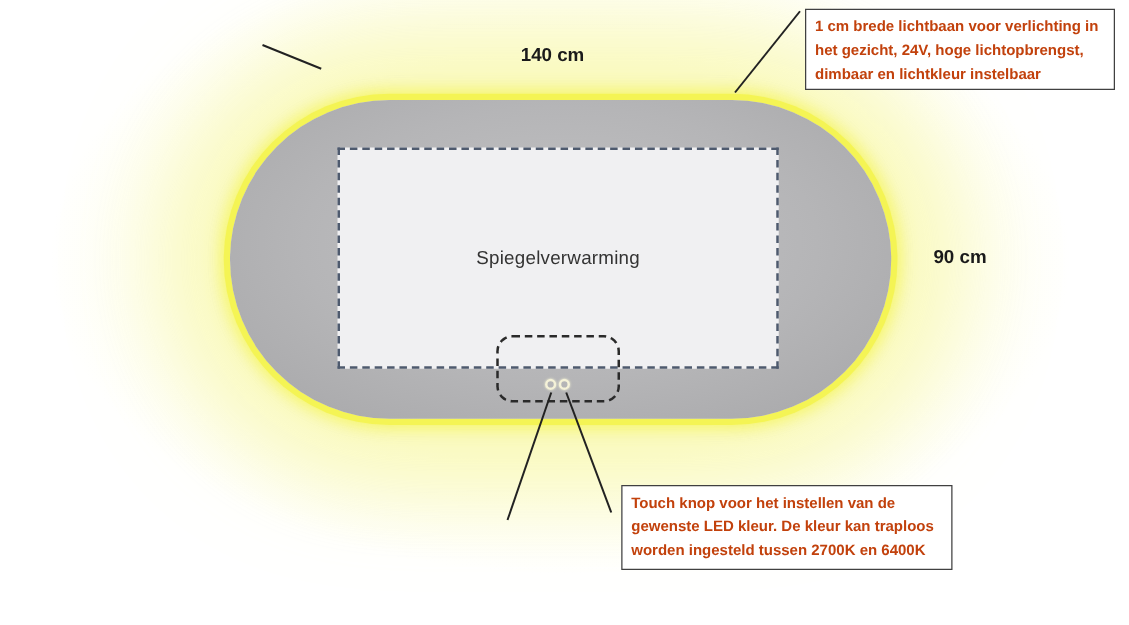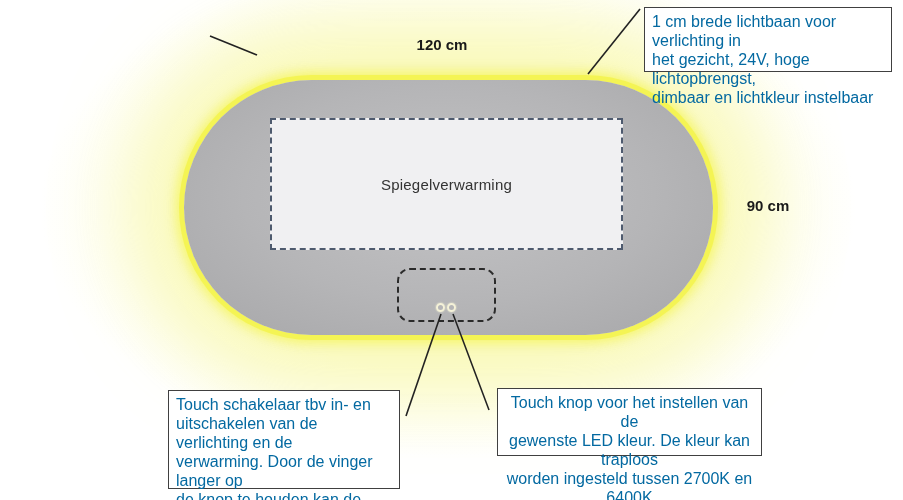--- a/index.html
+++ b/index.html
@@ -16,21 +16,21 @@
   }
   .mirror{
     position:absolute;left:184px;top:80px;width:529px;height:255px;border-radius:128px;
     background:radial-gradient(ellipse at 50% 45%, #c3c3c5 0%, #b5b5b7 55%, #a6a6a8 100%);
     box-shadow:
       0 0 0 5px #f4f454,
       0 0 12px 8px rgba(244,244,92,0.85),
       0 0 70px 55px rgba(248,248,172,0.70);
   }
   .heater{
-    position:absolute;left:270px;top:118px;width:353px;height:132px;box-sizing:border-box;
+    position:absolute;left:270px;top:118px;width:353px;height:177px;box-sizing:border-box;
     background:#f0f0f2;border:2px dashed #4e5a6e;
     display:flex;align-items:center;justify-content:center;
   }
   .heater-label{font-size:15px;color:#333;letter-spacing:.2px;}
   .touch-zone{
     position:absolute;left:397px;top:268px;width:99px;height:54px;box-sizing:border-box;
     border:2px dashed #2a2a2a;border-radius:13px;background:transparent;
   }
   .touch-dot{
     position:absolute;width:9px;height:9px;box-sizing:border-box;border-radius:50%;
@@ -42,26 +42,26 @@
   .dim-label{
     position:absolute;font-size:15px;font-weight:700;color:#1a1a1a;text-align:center;
   }
   .dim-width{left:397px;top:36px;width:90px;}
   .dim-height{left:738px;top:197px;width:60px;}
   .note{
     position:absolute;box-sizing:border-box;background:#ffffff;border:1.5px solid #404040;
     padding:4px 7px;
   }
   .note-text{
-    font-size:16px;line-height:19px;color:#0369a1;white-space:pre-line;display:block;
+    font-size:12px;line-height:19px;color:#c2410c;white-space:pre-line;display:block;font-weight:bold;
   }
   .note-tl{left:11px;top:23px;width:192px;height:67px;}
   .note-tr{left:644px;top:7px;width:248px;height:65px;}
   .note-bl{left:168px;top:390px;width:232px;height:99px;}
-  .note-br{left:497px;top:388px;width:265px;height:68px;text-align:center;}
+  .note-br{left:497px;top:388px;width:265px;height:68px;}
 </style>
 </head>
 <body>
 
 <div class="canvas">
 
   <div class="glow-layer"></div>
 
   <div class="mirror"></div>
 
@@ -73,37 +73,30 @@
   <div class="touch-dot dot-power"></div>
   <div class="touch-dot dot-color"></div>
 
   <svg class="leader-svg" viewBox="0 0 903 500">
     <line x1="210" y1="36" x2="257" y2="55" stroke="#222222" stroke-width="1.6"></line>
     <line x1="640" y1="9" x2="588" y2="74" stroke="#222222" stroke-width="1.6"></line>
     <line x1="441" y1="314" x2="406" y2="416" stroke="#222222" stroke-width="1.6"></line>
     <line x1="453" y1="314" x2="489" y2="410" stroke="#222222" stroke-width="1.6"></line>
   </svg>
 
-  <div class="dim-label dim-width">120 cm</div>
+  <div class="dim-label dim-width">140 cm</div>
   <div class="dim-label dim-height">90 cm</div>
 
 
   <div class="note note-tr">
     <span class="note-text">1 cm brede lichtbaan voor verlichting in
 het gezicht, 24V, hoge lichtopbrengst,
 dimbaar en lichtkleur instelbaar</span>
   </div>
 
-  <div class="note note-bl">
-    <span class="note-text">Touch schakelaar tbv in- en
-uitschakelen van de verlichting en de
-verwarming. Door de vinger langer op
-de knop te houden kan de verlichting
-worden gedimd.</span>
-  </div>
 
   <div class="note note-br">
     <span class="note-text">Touch knop voor het instellen van de
 gewenste LED kleur. De kleur kan traploos
 worden ingesteld tussen 2700K en 6400K</span>
   </div>
 
 </div>
 
 </body></html>

